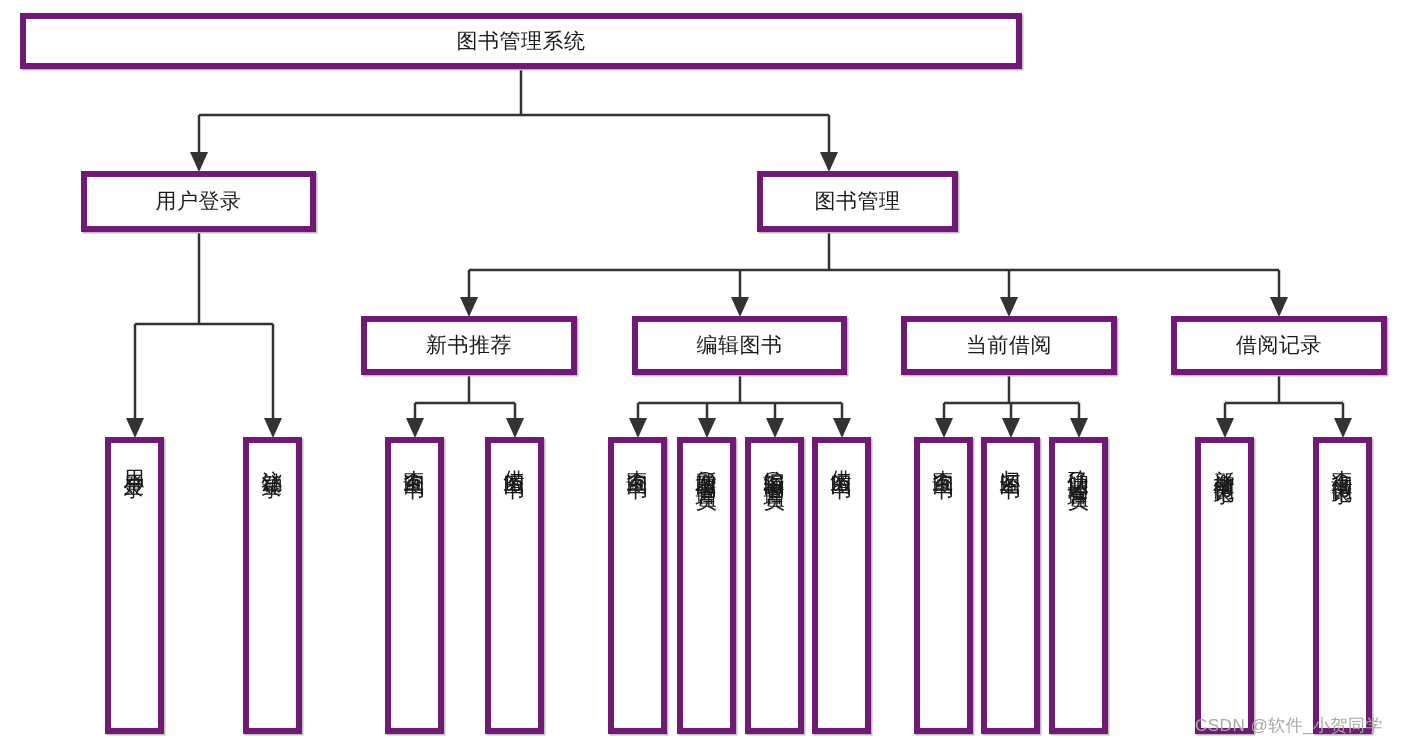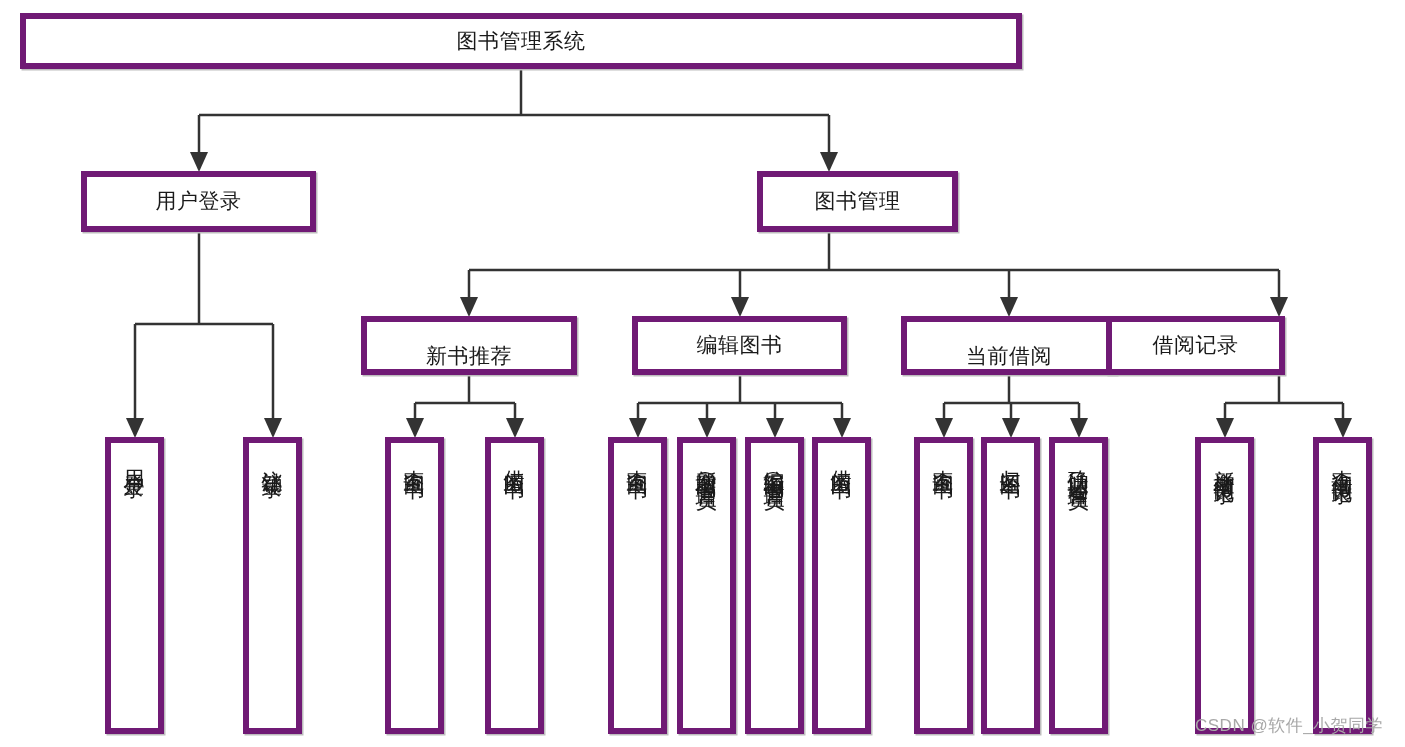--- a/index.html
+++ b/index.html
@@ -125,30 +125,30 @@
   <div id="nodes-layer">
       <div class="node" style="left: 20px; top: 13px; width: 1002px; height: 56px;">
         <span class="node-label">图书管理系统</span>
       </div>
       <div class="node" style="left: 81px; top: 171px; width: 235px; height: 61px;">
         <span class="node-label">用户登录</span>
       </div>
       <div class="node" style="left: 711px; top: 171px; width: 201px; height: 61px; margin-left: 46px;">
         <span class="node-label">图书管理</span>
       </div>
-      <div class="node" style="left: 361px; top: 316px; width: 216px; height: 59px; align-items: flex-end;">
+      <div class="node" style="left: 361px; top: 316px; width: 216px; height: 59px;">
         <span class="node-label">新书推荐</span>
       </div>
       <div class="node" style="left: 632px; top: 316px; width: 215px; height: 59px;">
         <span class="node-label">编辑图书</span>
       </div>
-      <div class="node" style="left: 901px; top: 316px; width: 216px; height: 59px; align-items: flex-end;">
+      <div class="node" style="left: 901px; top: 316px; width: 216px; height: 59px;">
         <span class="node-label">当前借阅</span>
       </div>
-      <div class="node" style="left: 1106px; top: 316px; width: 179px; height: 59px;">
+      <div class="node" style="left: 1171px; top: 316px; width: 216px; height: 59px;">
         <span class="node-label">借阅记录</span>
       </div>
       <div class="node vertical" style="left: 105px; top: 437px; width: 59px; height: 297px;">
         <span class="node-label">用户登录</span>
       </div>
       <div class="node vertical" style="left: 243px; top: 437px; width: 59px; height: 297px;">
         <span class="node-label">注销登录</span>
       </div>
       <div class="node vertical" style="left: 385px; top: 437px; width: 59px; height: 297px;">
         <span class="node-label">查询图书</span>

